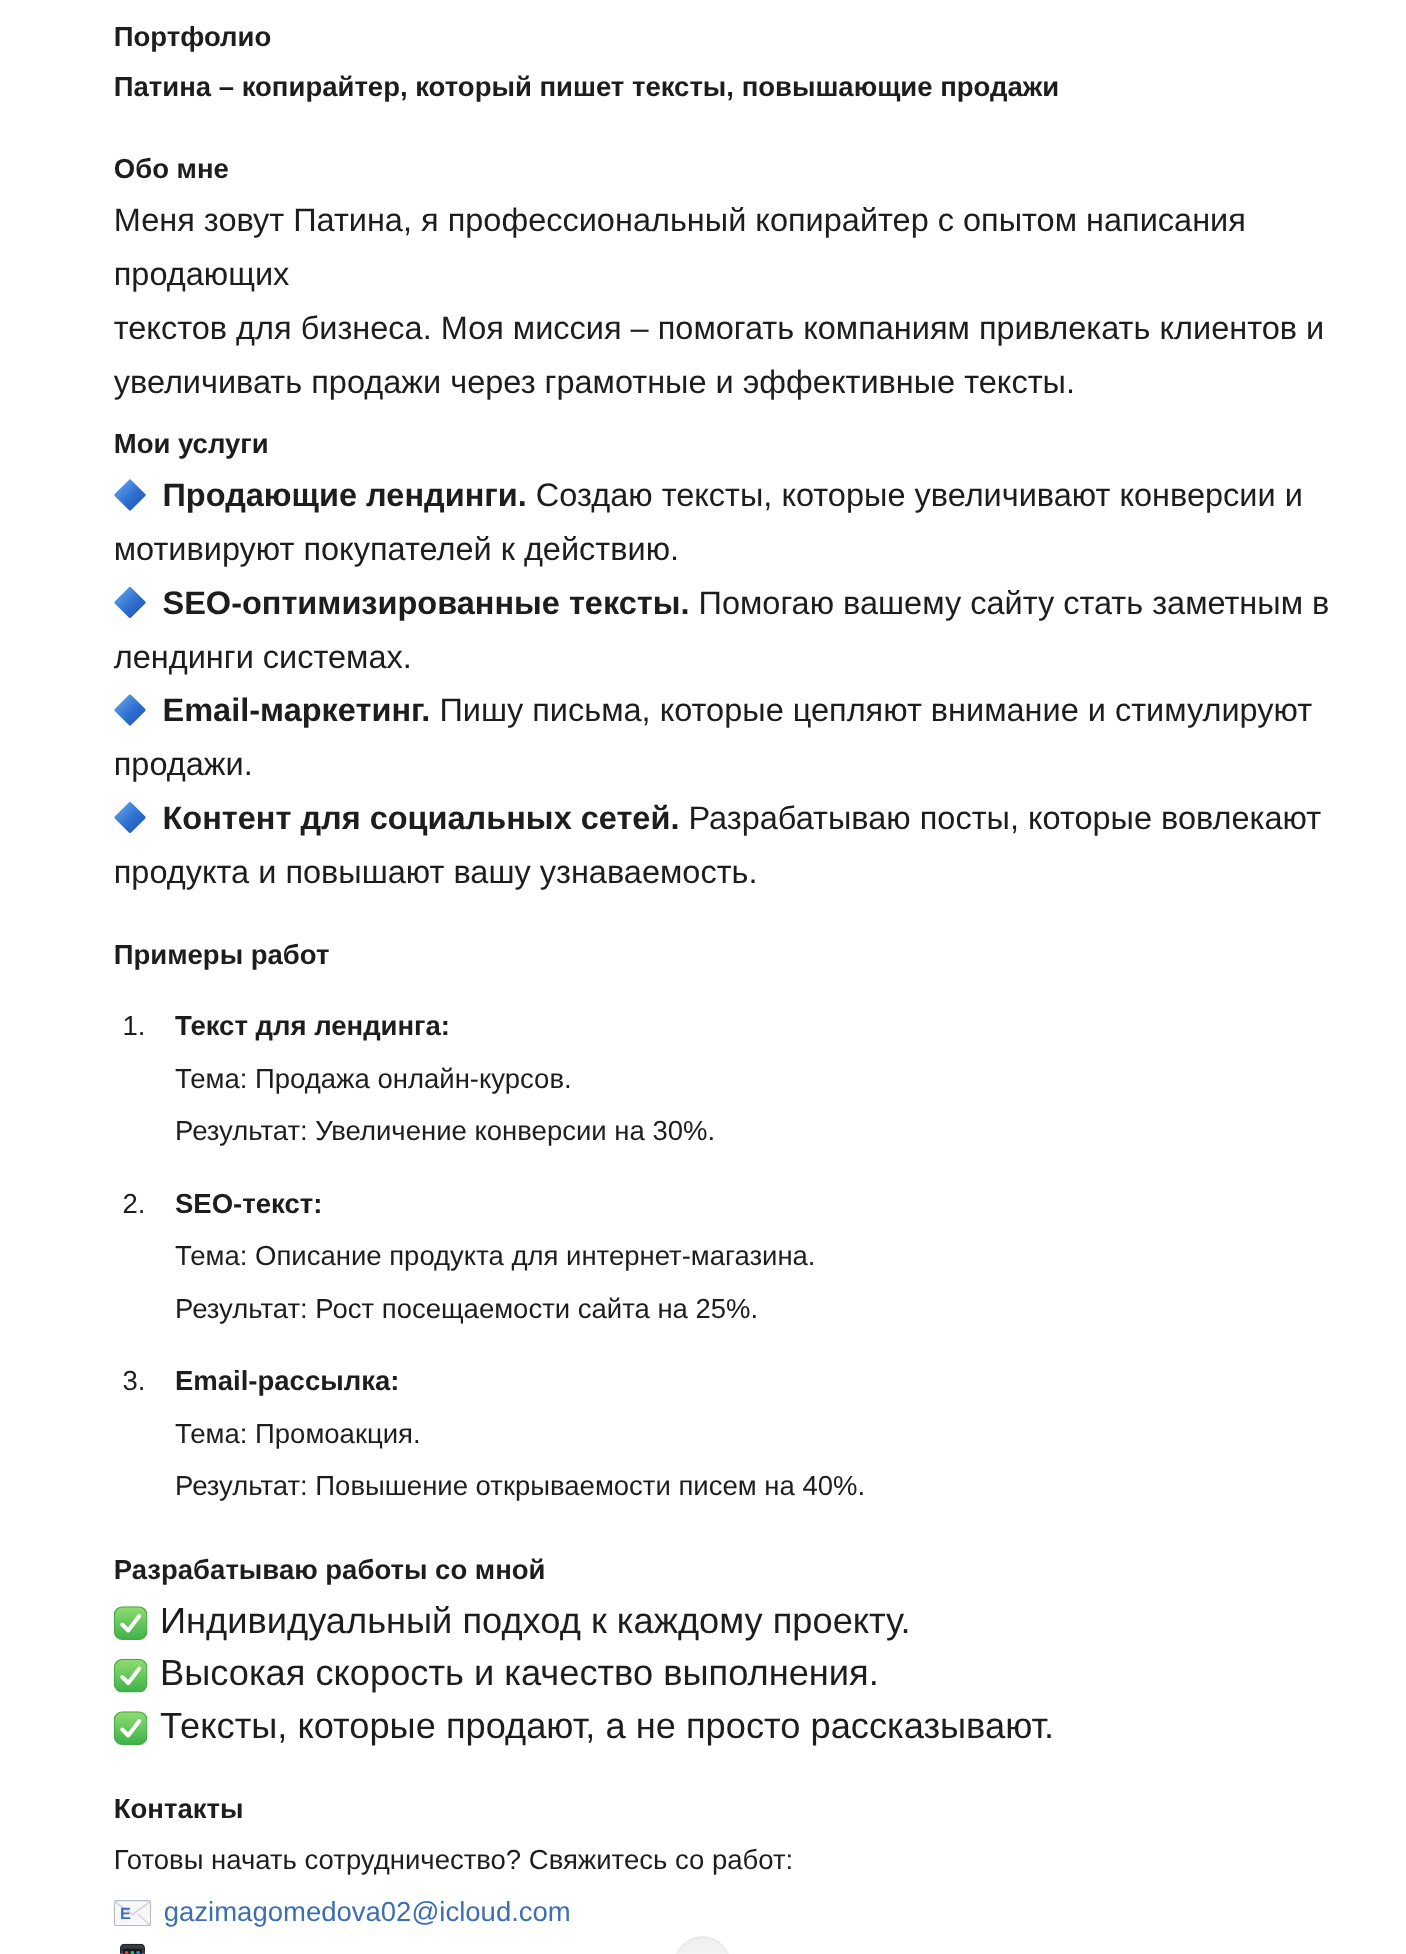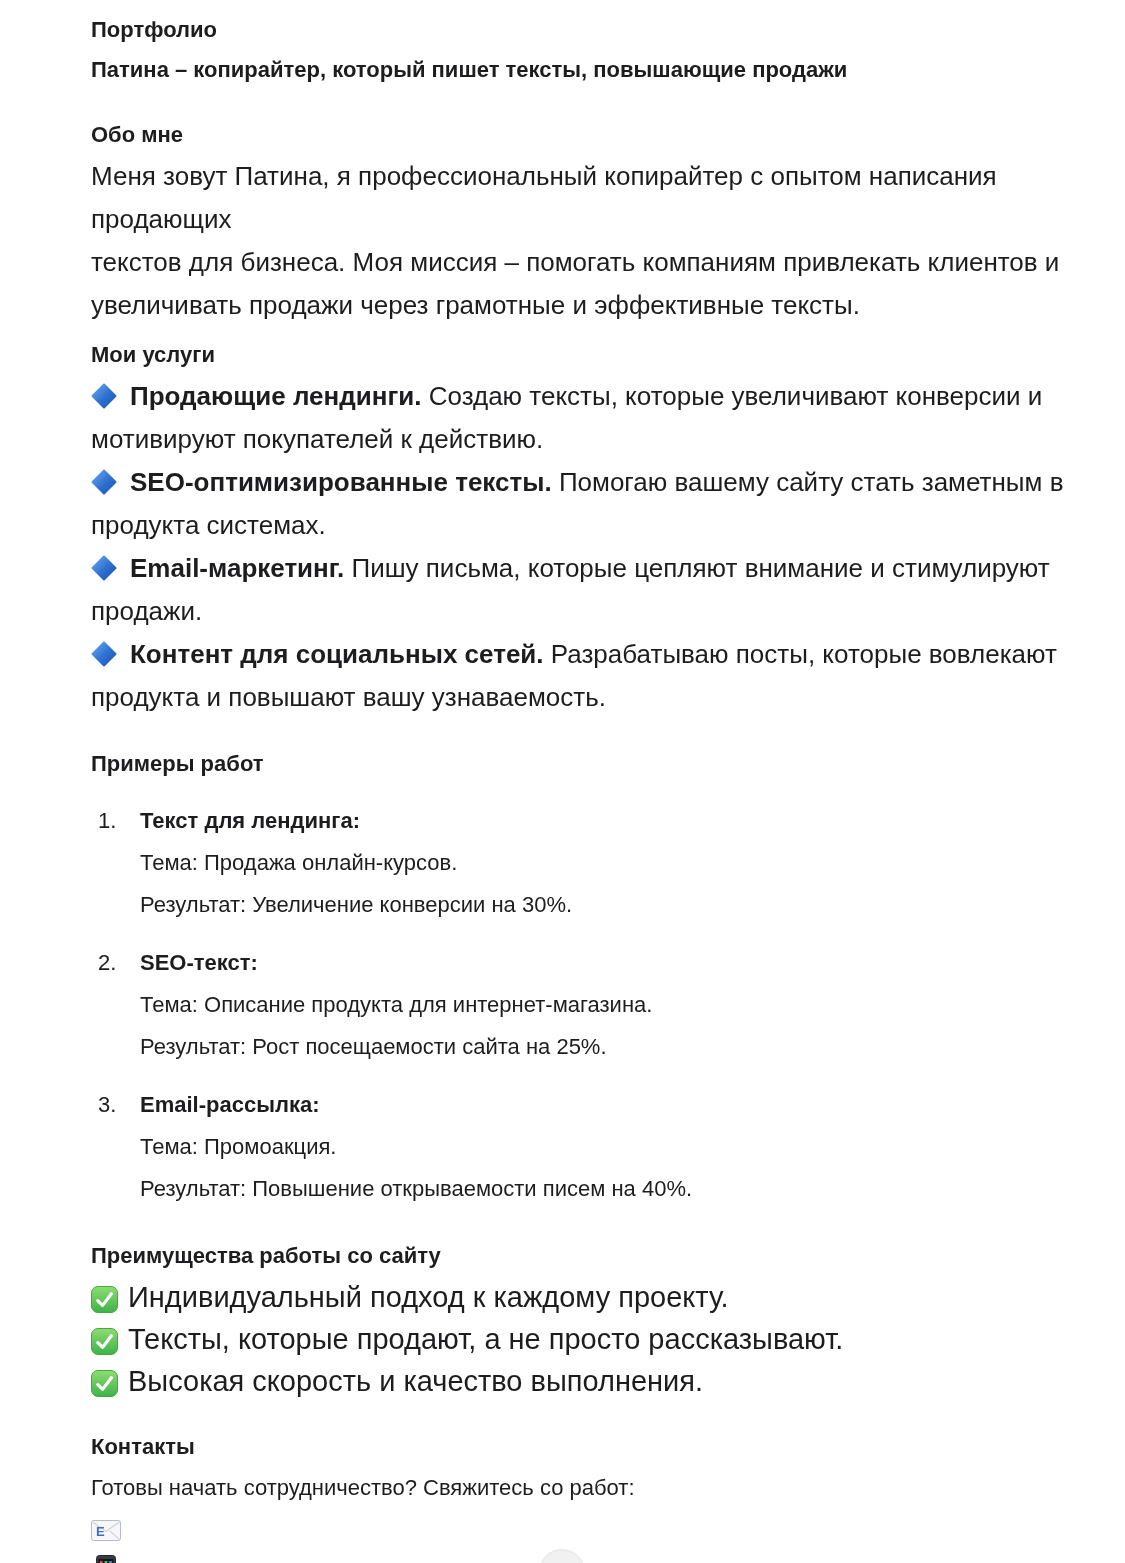--- a/index.html
+++ b/index.html
@@ -87,21 +87,21 @@
 
   <div class="heading mt-sm">Мои услуги</div>
 
   <div class="services">
     <p class="para"><svg class="icon diamond-icon" width="26" height="26" viewBox="0 0 26 26">
           <path d="M13 1.5 L24.5 13 L13 24.5 L1.5 13 Z" fill="url(#grad-diamond)" stroke="url(#grad-diamond)" stroke-width="2" stroke-linejoin="round"></path>
         </svg><span class="svc-title">Продающие лендинги.</span> <span>Создаю тексты, которые увеличивают конверсии и</span><br><span>мотивируют покупателей к действию.</span></p>
 
     <p class="para"><svg class="icon diamond-icon" width="26" height="26" viewBox="0 0 26 26">
           <path d="M13 1.5 L24.5 13 L13 24.5 L1.5 13 Z" fill="url(#grad-diamond)" stroke="url(#grad-diamond)" stroke-width="2" stroke-linejoin="round"></path>
-        </svg><span class="svc-title">SEO-оптимизированные тексты.</span> <span>Помогаю вашему сайту стать заметным в</span><br><span>продукта системах.</span></p>
+        </svg><span class="svc-title">SEO-оптимизированные тексты.</span> <span>Помогаю вашему сайту стать заметным в</span><br><span>лендинги системах.</span></p>
 
     <p class="para"><svg class="icon diamond-icon" width="26" height="26" viewBox="0 0 26 26">
           <path d="M13 1.5 L24.5 13 L13 24.5 L1.5 13 Z" fill="url(#grad-diamond)" stroke="url(#grad-diamond)" stroke-width="2" stroke-linejoin="round"></path>
         </svg><span class="svc-title">Email-маркетинг.</span> <span>Пишу письма, которые цепляют внимание и стимулируют</span><br><span>продажи.</span></p>
 
     <p class="para"><svg class="icon diamond-icon" width="26" height="26" viewBox="0 0 26 26">
           <path d="M13 1.5 L24.5 13 L13 24.5 L1.5 13 Z" fill="url(#grad-diamond)" stroke="url(#grad-diamond)" stroke-width="2" stroke-linejoin="round"></path>
         </svg><span class="svc-title">Контент для социальных сетей.</span> <span>Разрабатываю посты, которые вовлекают</span><br><span>продукта и повышают вашу узнаваемость.</span></p>
   </div>
 
@@ -127,47 +127,47 @@
     <div class="num-item">
       <div class="num-col">3.</div>
       <div class="num-body">
         <span class="num-title">Email-рассылка:</span>
         <span class="num-line">Тема: Промоакция.</span>
         <span class="num-line">Результат: Повышение открываемости писем на 40%.</span>
       </div>
     </div>
   </div>
 
-  <div class="heading mt-lg">Преимущества работы со сайту</div>
+  <div class="heading mt-lg">Разрабатываю работы со мной</div>
 
   <div>
     <div class="adv-row"><svg class="icon check-icon" width="27" height="27" viewBox="0 0 27 27">
           <rect x="0.5" y="0.5" width="26" height="26" rx="6.5" fill="url(#grad-check)" stroke="#48a744"></rect>
           <path d="M6.8 14.6 L11.6 19.4 L20.4 7.8" fill="none" stroke="#ffffff" stroke-width="3.2" stroke-linecap="round" stroke-linejoin="round"></path>
         </svg><span>Индивидуальный подход к каждому проекту.</span></div>
     <div class="adv-row"><svg class="icon check-icon" width="27" height="27" viewBox="0 0 27 27">
           <rect x="0.5" y="0.5" width="26" height="26" rx="6.5" fill="url(#grad-check)" stroke="#48a744"></rect>
           <path d="M6.8 14.6 L11.6 19.4 L20.4 7.8" fill="none" stroke="#ffffff" stroke-width="3.2" stroke-linecap="round" stroke-linejoin="round"></path>
-        </svg><span>Тексты, которые продают, а не просто рассказывают.</span></div>
+        </svg><span>Высокая скорость и качество выполнения.</span></div>
     <div class="adv-row"><svg class="icon check-icon" width="27" height="27" viewBox="0 0 27 27">
           <rect x="0.5" y="0.5" width="26" height="26" rx="6.5" fill="url(#grad-check)" stroke="#48a744"></rect>
           <path d="M6.8 14.6 L11.6 19.4 L20.4 7.8" fill="none" stroke="#ffffff" stroke-width="3.2" stroke-linecap="round" stroke-linejoin="round"></path>
-        </svg><span>Высокая скорость и качество выполнения.</span></div>
+        </svg><span>Тексты, которые продают, а не просто рассказывают.</span></div>
   </div>
 
   <div class="heading mt-md">Контакты</div>
 
   <div class="contact-row">Готовы начать сотрудничество? Свяжитесь со работ:</div>
 
   <div class="contact-row"><svg class="icon mail-icon" width="30" height="21" viewBox="0 0 30 21">
         <rect x="0.5" y="0.5" width="29" height="20" rx="2" fill="#f7f7f9" stroke="#b7bbc3"></rect>
         <path d="M1 1.5 L15 11.5 L29 1.5" fill="none" stroke="#d3d6dc" stroke-width="1.4"></path>
         <path d="M29 20 L19 11" fill="none" stroke="#d3d6dc" stroke-width="1.2"></path>
         <text x="5" y="15.5" font-size="13" font-weight="bold" fill="#3a6fd0">E</text>
-      </svg></div>
+      </svg><a class="email-link">gazimagomedova02@icloud.com</a></div>
 
   <div class="contact-row"><svg class="icon phone-icon" width="20" height="31" viewBox="0 0 20 31">
         <rect x="0.5" y="0.5" width="19" height="30" rx="3" fill="#383d44" stroke="#21252a"></rect>
         <rect x="2.5" y="4" width="15" height="23" fill="#14171c"></rect>
         <rect x="4" y="6" width="2.6" height="2.6" fill="#e74c3c"></rect>
         <rect x="8.6" y="6" width="2.6" height="2.6" fill="#2ecc71"></rect>
         <rect x="13.2" y="6" width="2.6" height="2.6" fill="#3498db"></rect>
         <rect x="4" y="10.4" width="2.6" height="2.6" fill="#f1c40f"></rect>
         <rect x="8.6" y="10.4" width="2.6" height="2.6" fill="#9b59b6"></rect>
         <rect x="13.2" y="10.4" width="2.6" height="2.6" fill="#1abc9c"></rect>

